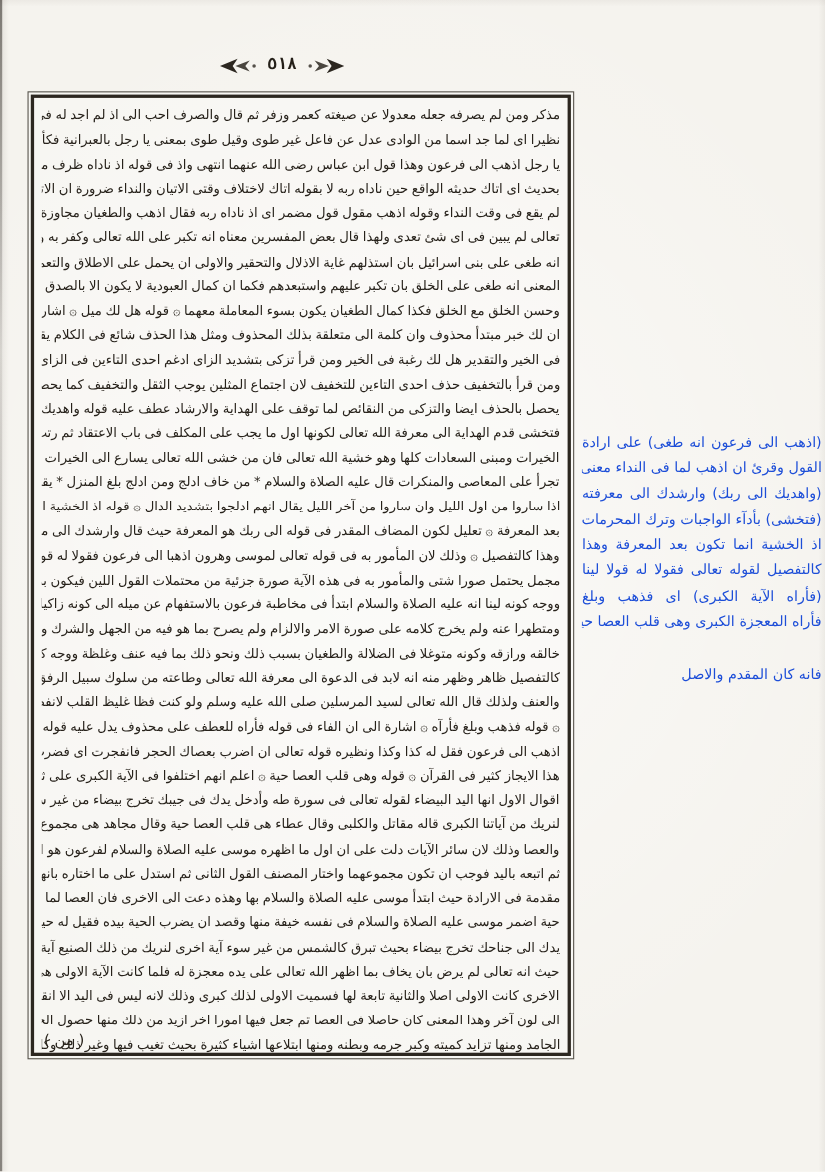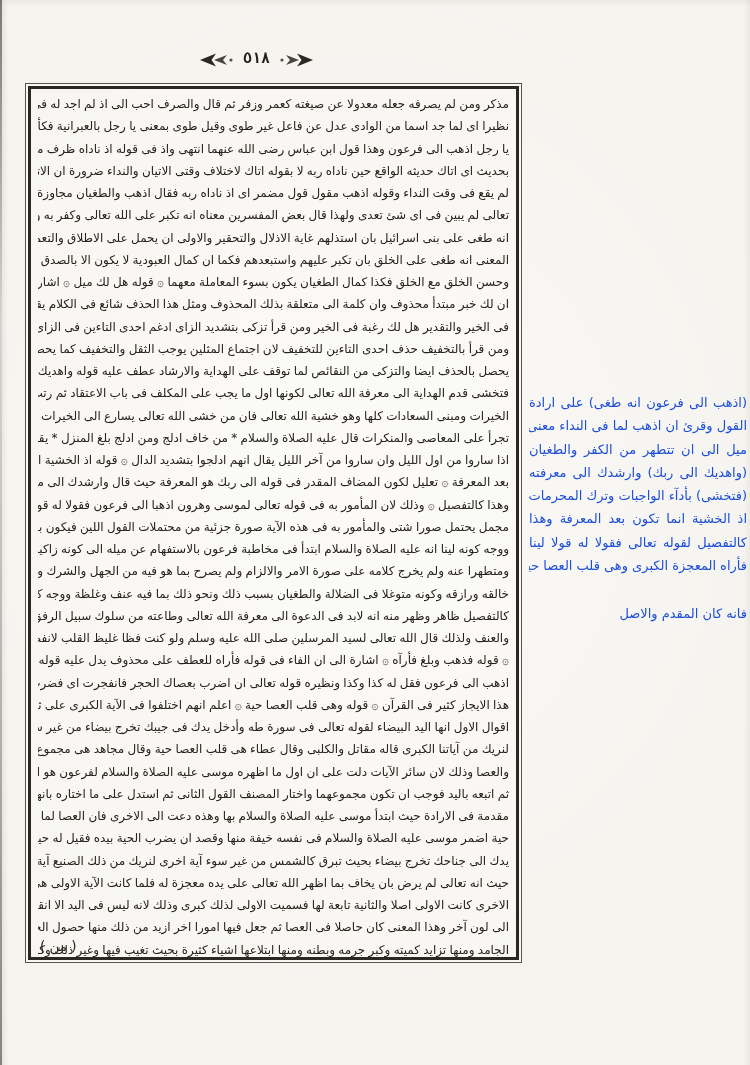--- a/index.html
+++ b/index.html
@@ -130,22 +130,22 @@
     <div class="main-line">حيث انه تعالى لم يرض بان يخاف بما اظهر الله تعالى على يده معجزة له فلما كانت الآية الاولى هى الداعية الى</div>
     <div class="main-line">الاخرى كانت الاولى اصلا والثانية تابعة لها فسميت الاولى لذلك كبرى وذلك لانه ليس فى اليد الا انقلاب لونها</div>
     <div class="main-line">الى لون آخر وهذا المعنى كان حاصلا فى العصا ثم جعل فيها امورا اخر ازيد من ذلك منها حصول الحياة فى الجرم</div>
     <div class="main-line">الجامد ومنها تزايد كميته وكبر جرمه وبطنه ومنها ابتلاعها اشياء كثيرة بحيث تغيب فيها وغير ذلك وكل واحد</div>
   </div>
 </div>
 
 <div class="margin-note">
   <div class="margin-line">(اذهب الى فرعون انه طغى) على ارادة</div>
   <div class="margin-line">القول وقرئ ان اذهب لما فى النداء معنى</div>
-  <div class="margin-line">ميل الى ان تتطهر من الكفر والطغيان</div>
   <div class="margin-line">(واهديك الى ربك) وارشدك الى معرفته</div>
   <div class="margin-line">(فتخشى) بأدآء الواجبات وترك المحرمات</div>
   <div class="margin-line">اذ الخشية انما تكون بعد المعرفة وهذا</div>
   <div class="margin-line">كالتفصيل لقوله تعالى فقولا له قولا لينا</div>
+  <div class="margin-line">(فأراه الآية الكبرى) اى فذهب وبلغ</div>
   <div class="margin-line">فأراه المعجزة الكبرى وهى قلب العصا حية</div>
   <div class="margin-line">فانه كان المقدم والاصل</div>
 </div>
 
 <div class="catchword">( من )</div>
 
 </body></html>

